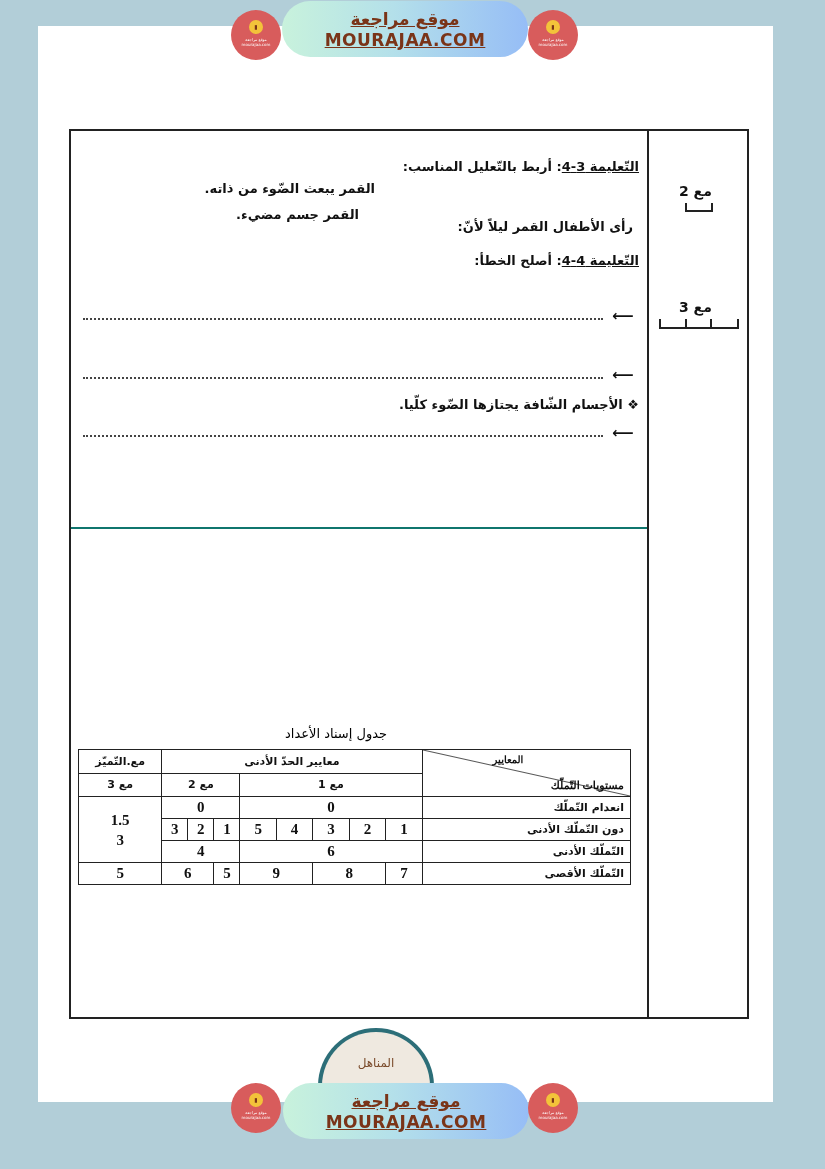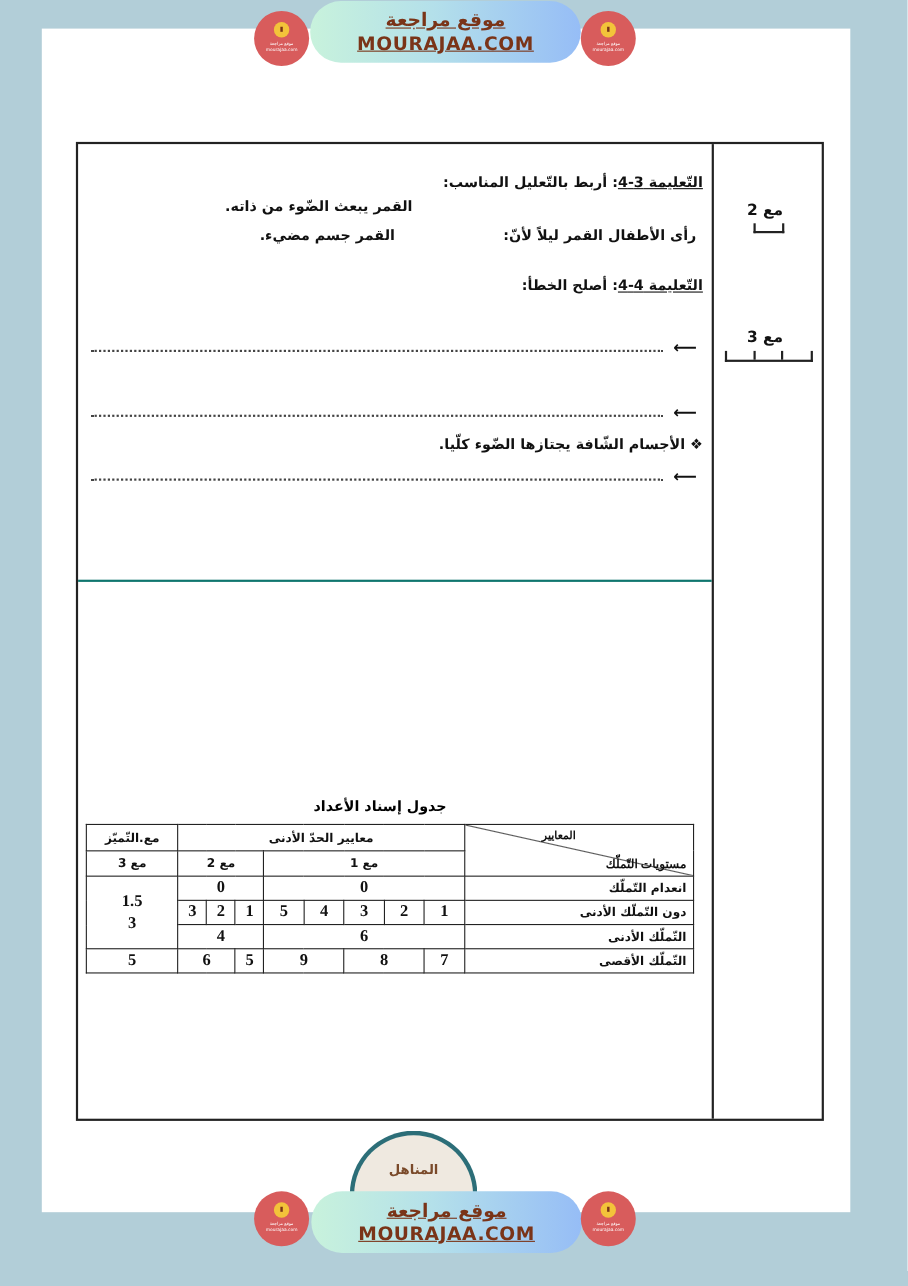--- a/index.html
+++ b/index.html
@@ -63,21 +63,21 @@
   .mark { position: absolute; font-size: 14px; font-weight: bold; color: #111; direction: rtl; }
   .box2 {
     position: absolute; width: 24px; height: 7px; border: 2px solid #222; border-top: none;
   }
   .box3 {
     position: absolute; width: 76px; height: 8px; border: 2px solid #222; border-top: none;
   }
   .box3 i { position: absolute; top: 0; width: 2px; height: 8px; background: #222; }
 
   
-  .tbl-title { position: absolute; left: 285px; top: 726px; font-size: 13px; font-weight: bold; direction: rtl; }
+  .tbl-title { position: absolute; left: 285px; top: 726px; font-size: 13px; font-weight: normal; direction: rtl; }
   table.grade {
     position: absolute; left: 78px; top: 749px; width: 553px;
     border-collapse: collapse; font-family: "Liberation Serif", serif;
   }
   table.grade td {
     border: 1.5px solid #222; text-align: center; font-size: 15px; font-weight: bold;
     height: 21px; padding: 0; color: #111;
   }
   table.grade td.lbl {
     direction: rtl; text-align: right; padding-right: 6px;
@@ -89,21 +89,21 @@
     background: linear-gradient(to top right, transparent calc(50% - 1px), #555 50%, transparent calc(50% + 1px));
   }
   .diag .a { position: absolute; top: 4px; left: 70px; font-size: 10px; }
   .diag .b { position: absolute; bottom: 4px; right: 6px; font-size: 11px; }
 
   .logo {
     position: absolute; left: 318px; top: 1028px; width: 116px; height: 90px;
     border-radius: 58px 58px 0 0; border: 4px solid #2c6e78; border-bottom: none;
     background: #efe9e0; box-sizing: border-box; text-align: center; z-index: 1;
   }
-  .logo span { display: block; margin-top: 24px; font-size: 12px; color: #7a4a2a; font-weight: bold; }
+  .logo span { display: block; margin-top: 24px; font-size: 12px; color: #7a4a2a; font-weight: normal; }
 </style>
 </head>
 <body>
 
 <div class="page"></div>
 
 <div class="badge" style="left:231px;top:10px;">
   <span class="book">▮</span>
   <span class="tiny">موقع مراجعة mourajaa.com</span>
 </div>
@@ -116,21 +116,21 @@
   <span class="tiny">موقع مراجعة mourajaa.com</span>
 </div>
 
 <div class="frame">
   <div class="col-main">
     <div class="section-top">
 
       <div class="txt rtl" style="right:8px;top:28px;">
         <span class="u">التّعليمة 3-4</span><span>: أربط بالتّعليل المناسب:</span>
       </div>
-      <div class="txt rtl" style="right:14px;top:76px;text-align:right;">رأى الأطفال القمر ليلاً لأنّ:</div>
+      <div class="txt rtl" style="right:14px;top:88px;text-align:right;">رأى الأطفال القمر ليلاً لأنّ:</div>
       <div class="txt rtl" style="right:272px;top:50px;">القمر يبعث الضّوء من ذاته.</div>
       <div class="txt rtl" style="right:288px;top:76px;">القمر جسم مضيء.</div>
 
       <div class="txt rtl" style="right:8px;top:122px;">
         <span class="u">التّعليمة 4-4</span><span>: أصلح الخطأ:</span>
       </div>
       <div class="dots" style="top:187px;"></div>
       <div class="arrow" style="left:541px;top:176px;">⟵</div>
 
       <div class="dots" style="top:246px;"></div>

